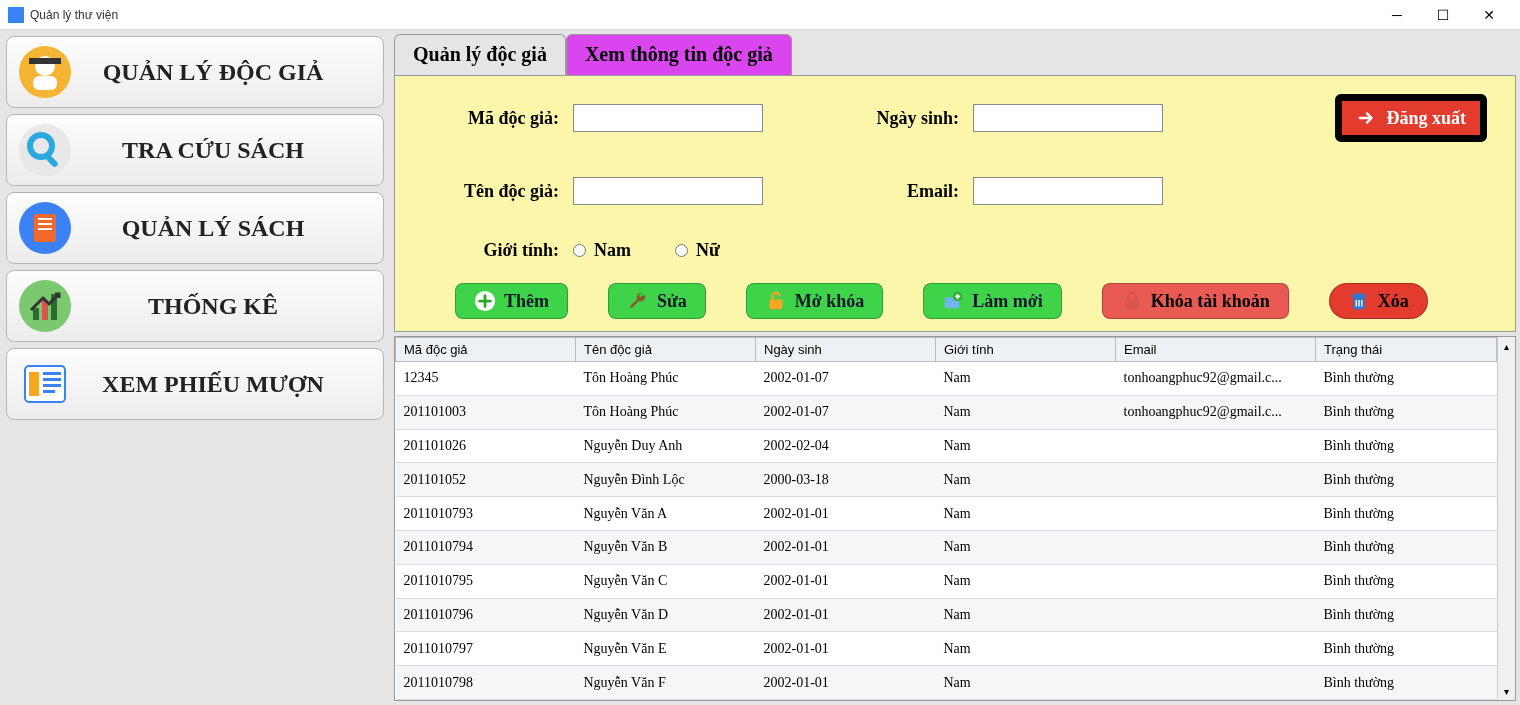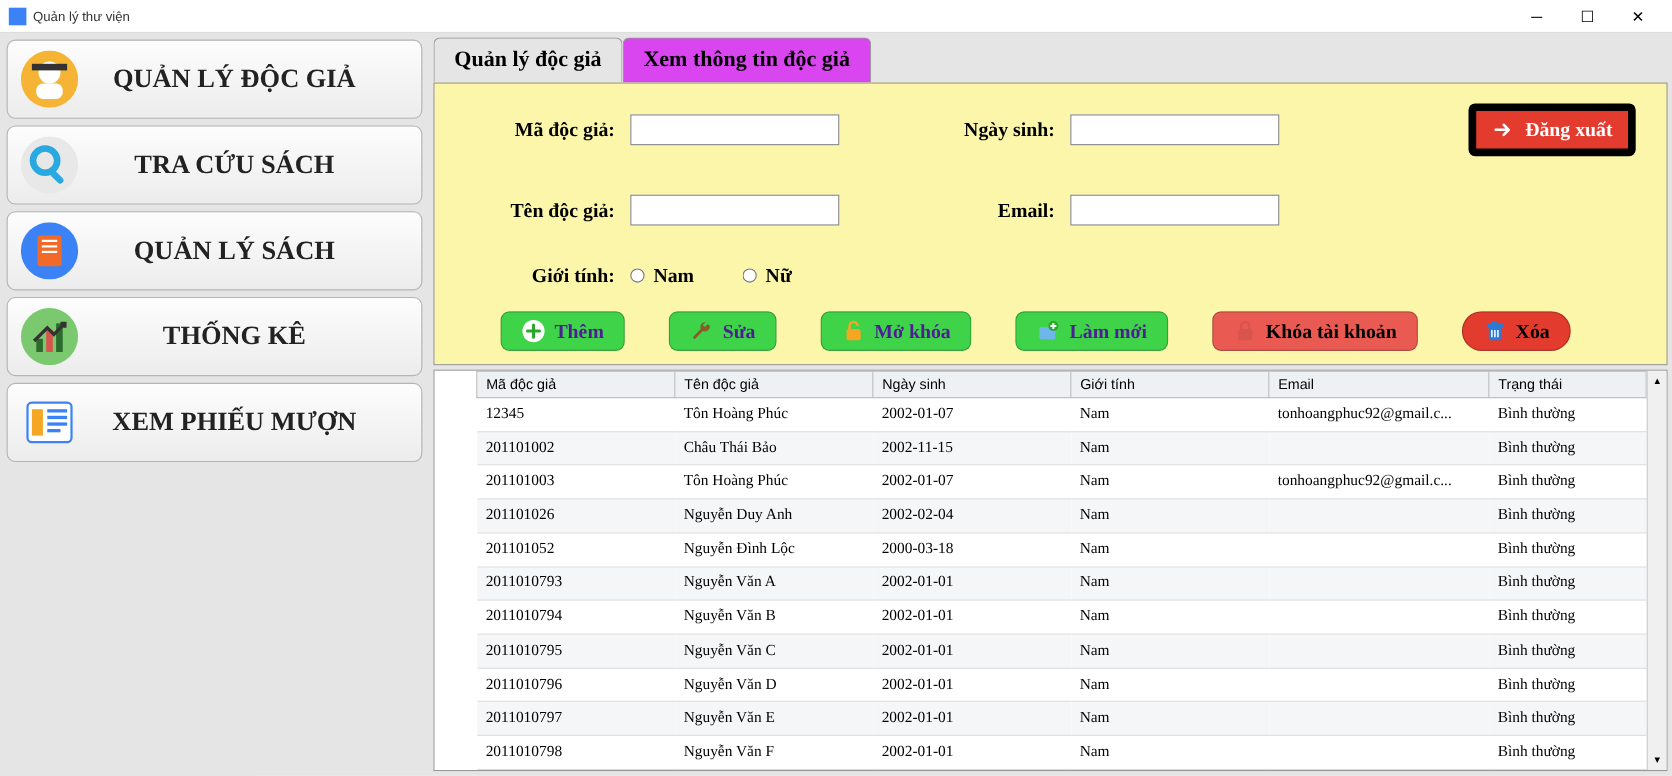--- a/index.html
+++ b/index.html
@@ -151,32 +151,31 @@
   align-items: center;
   gap: 8px;
   border-radius: 8px;
   padding: 6px 18px;
   font-family: "Times New Roman", serif;
   font-size: 18px;
   font-weight: bold;
   cursor: pointer;
   border: 1px solid rgba(0,0,0,.25);
 }
-.btn-green { background: #3fd34a; color: #4c1d95; }
+.btn-green { background: #3fd34a; color: #0f172a; }
 .btn-red { background: #e85a52; color: #000; }
 .btn-red-strong { background: #e33b2e; color: #000; border-radius: 18px; }
 .icon24 { width: 22px; height: 22px; display:inline-block; }
 .table-wrap {
   margin: 4px;
   border: 1px solid #999;
   background: #fff;
   flex: 1;
   display: flex;
   overflow: hidden;
-  padding-left: 38px;
 }
 table {
   border-collapse: collapse;
   width: 100%;
   table-layout: fixed;
 }
 thead th {
   background: #eef1f4;
   border: 1px solid #bbb;
   font-size: 13px;
@@ -388,28 +387,20 @@
         <tbody id="tbody">
             <tr>
               <td>12345</td>
               <td>Tôn Hoàng Phúc</td>
               <td>2002-01-07</td>
               <td>Nam</td>
               <td>tonhoangphuc92@gmail.c...</td>
               <td>Bình thường</td>
             </tr>
             <tr>
-              <td>201101002</td>
-              <td>Châu Thái Bảo</td>
-              <td>2002-11-15</td>
-              <td>Nam</td>
-              <td></td>
-              <td>Bình thường</td>
-            </tr>
-            <tr>
               <td>201101003</td>
               <td>Tôn Hoàng Phúc</td>
               <td>2002-01-07</td>
               <td>Nam</td>
               <td>tonhoangphuc92@gmail.c...</td>
               <td>Bình thường</td>
             </tr>
             <tr>
               <td>201101026</td>
               <td>Nguyễn Duy Anh</td>

